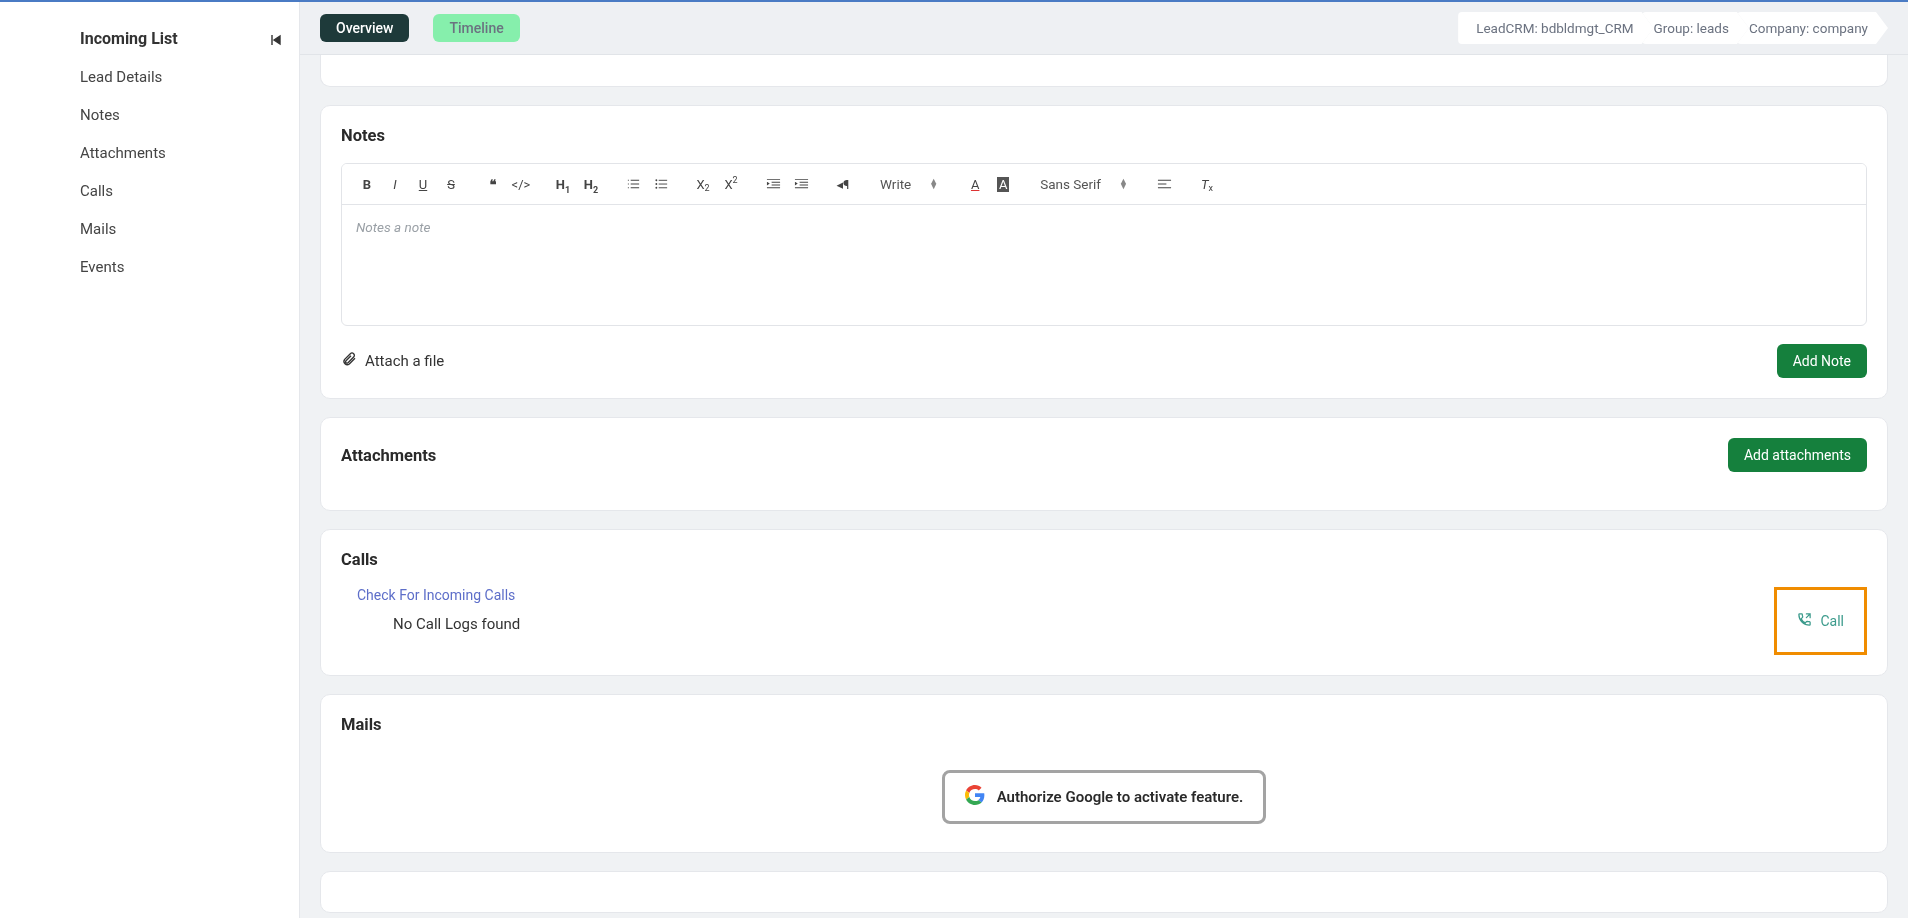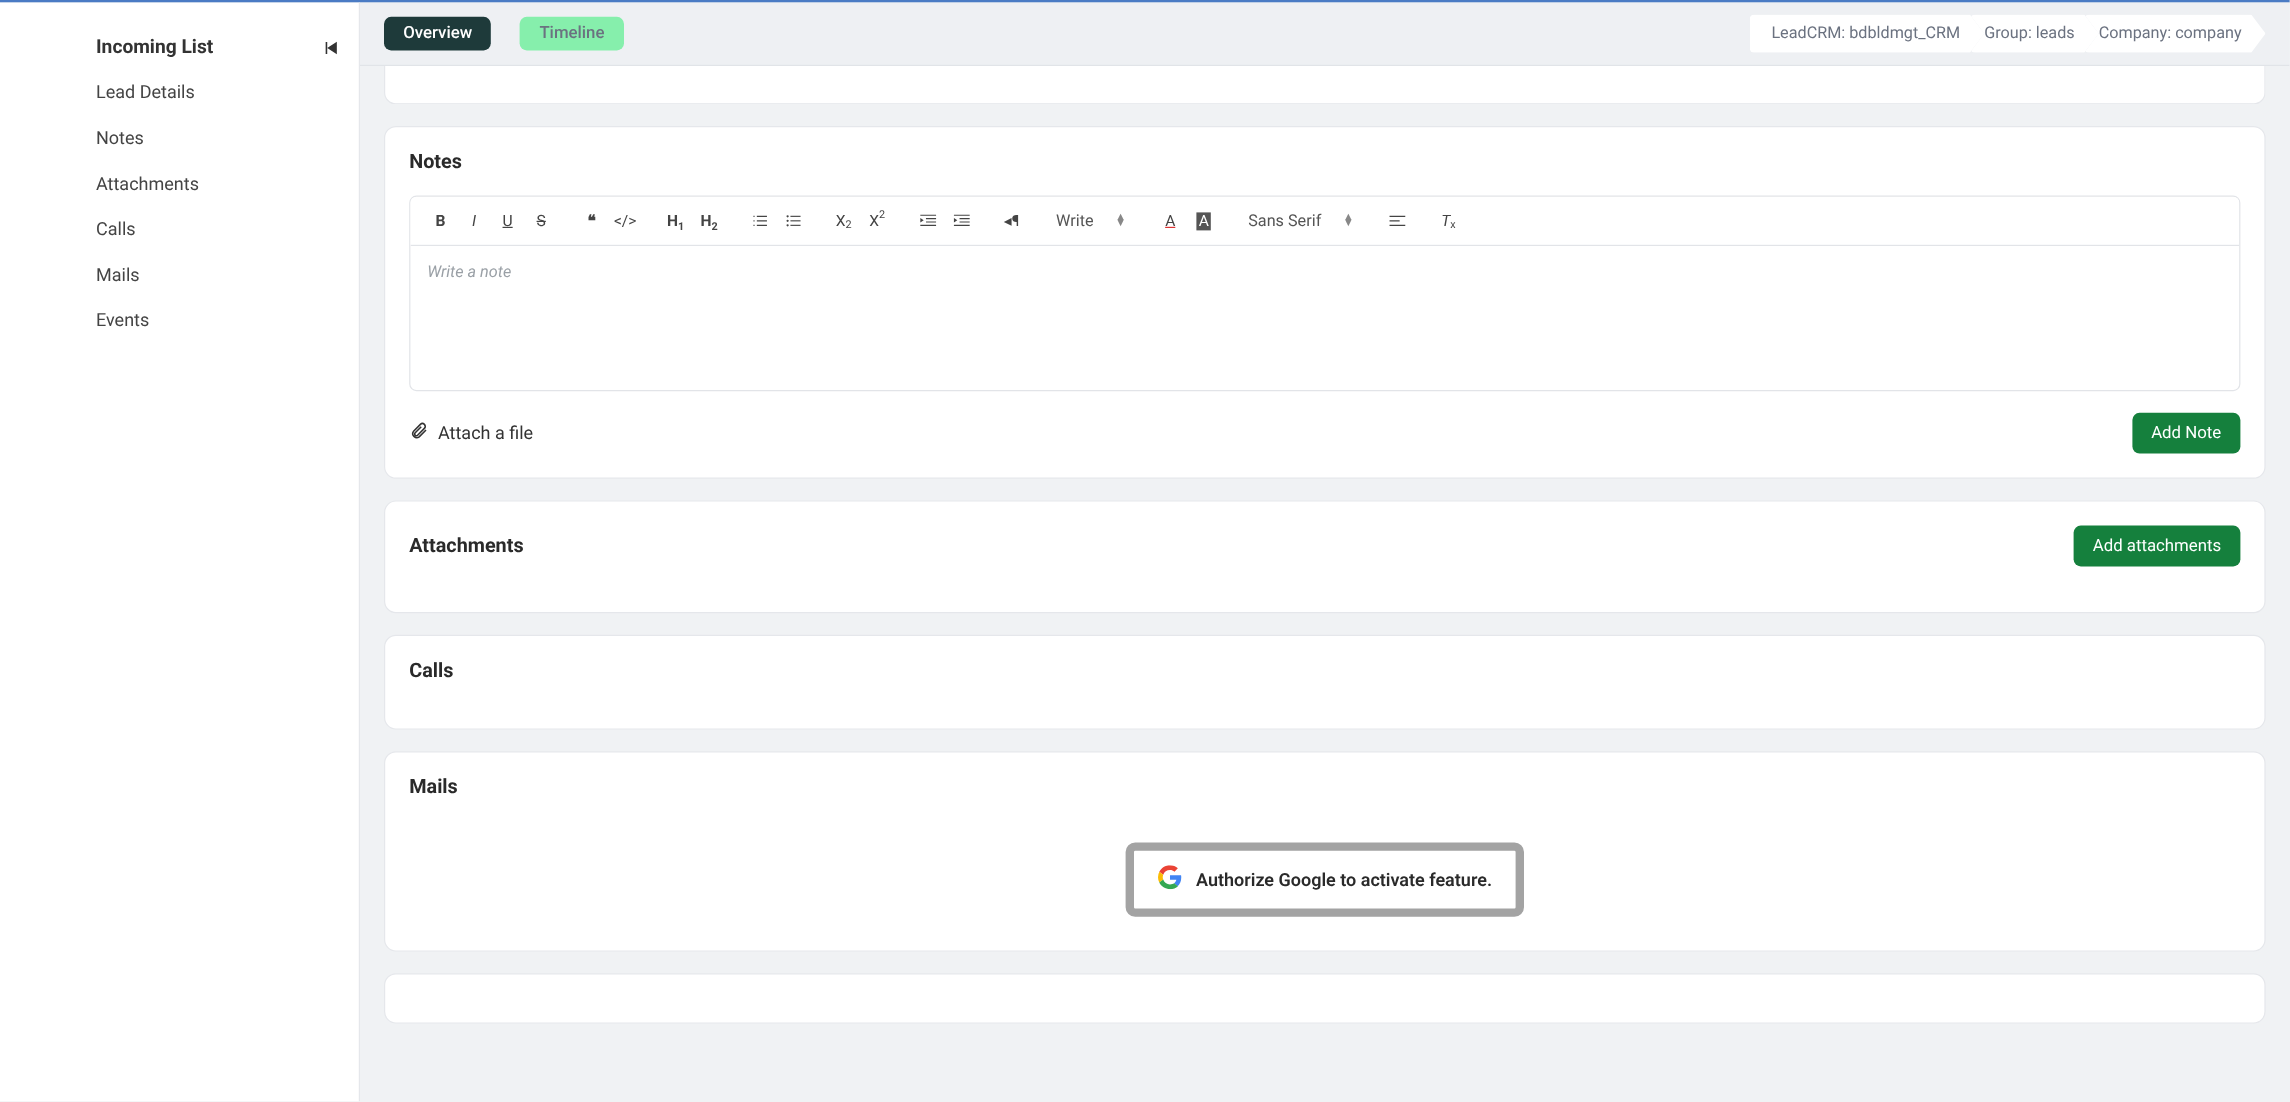--- a/index.html
+++ b/index.html
@@ -231,21 +231,21 @@
     display: flex;
     justify-content: space-between;
     align-items: flex-start;
   }
   .mails-auth {
     display: flex;
     justify-content: center;
     padding: 18px 0 8px;
   }
   .auth-btn {
-    border: 7px solid #a3a3a3;
+    border: 3px solid #a3a3a3;
     border-radius: 8px;
     background: #fff;
     padding: 12px 20px;
     display: flex;
     align-items: center;
     gap: 12px;
     font-size: 15px;
     font-weight: 600;
     color: #2a2a2a;
     cursor: pointer;
@@ -377,21 +377,21 @@
                   <path d="M1 3h14v1H1zM1 7h9v1H1zM1 11h14v1H1z" fill="#444"></path>
                 </svg>
             </div>
             <div class="sep"></div>
             <div class="tbtn">
                 <i>T</i>
                 <span class="sub">x</span>
               </div>
           </div>
           <div class="editor-body">
-            <span class="editor-placeholder">Write a note</span>
+            <span class="editor-placeholder">Notes a note</span>
           </div>
         </div>
         <div class="note-footer">
           <div class="attach-file">
             <span>
               <svg width="16" height="16" viewBox="0 0 24 24" fill="none" stroke="#333" stroke-width="2">
                   <path d="M21 11l-8.5 8.5a5 5 0 01-7-7L14 4a3.5 3.5 0 015 5l-8.5 8.5a2 2 0 01-3-3L15 7"></path>
                 </svg>
             </span>
             <span>Attach a file</span>
@@ -402,20 +402,36 @@
 
       <div class="card">
         <div class="card-header">
           <span>Attachments</span>
           <button class="btn"><span>Add attachments</span></button>
         </div>
       </div>
 
       <div class="card">
         <div class="card-header">Calls</div>
+        <div class="calls-row">
+          <div>
+            <div class="calls-link"><span>Check For Incoming Calls</span></div>
+            <div class="calls-empty">No Call Logs found</div>
+          </div>
+          <div class="call-btn-highlight">
+            <div class="call-btn">
+              <span>
+                <svg viewBox="0 0 24 24">
+                    <path d="M6.6 10.8a15 15 0 006.6 6.6l2.2-2.2a1 1 0 011-.25 11.4 11.4 0 003.6.58 1 1 0 011 1V20a1 1 0 01-1 1A17 17 0 013 4a1 1 0 011-1h3.5a1 1 0 011 1 11.4 11.4 0 00.58 3.6 1 1 0 01-.25 1z M15 3h6v6 M21 3l-6 6" fill="none" stroke="#3c9b8c" stroke-width="2" stroke-linecap="round"></path>
+                  </svg>
+              </span>
+              <span>Call</span>
+            </div>
+          </div>
+        </div>
       </div>
 
       <div class="card">
         <div class="card-header">Mails</div>
         <div class="mails-auth">
           <div class="auth-btn">
             <span>
               <svg class="google-logo" viewBox="0 0 48 48">
                   <path fill="#EA4335" d="M24 9.5c3.5 0 6.6 1.2 9 3.5l6.7-6.7C35.6 2.3 30.1 0 24 0 14.6 0 6.5 5.4 2.6 13.2l7.8 6C12.3 13.2 17.6 9.5 24 9.5z"></path>
                   <path fill="#4285F4" d="M46.5 24.5c0-1.6-.1-3.1-.4-4.5H24v9h12.7c-.6 3-2.3 5.5-4.9 7.2l7.6 5.9c4.4-4.1 7.1-10.1 7.1-17.6z"></path>

